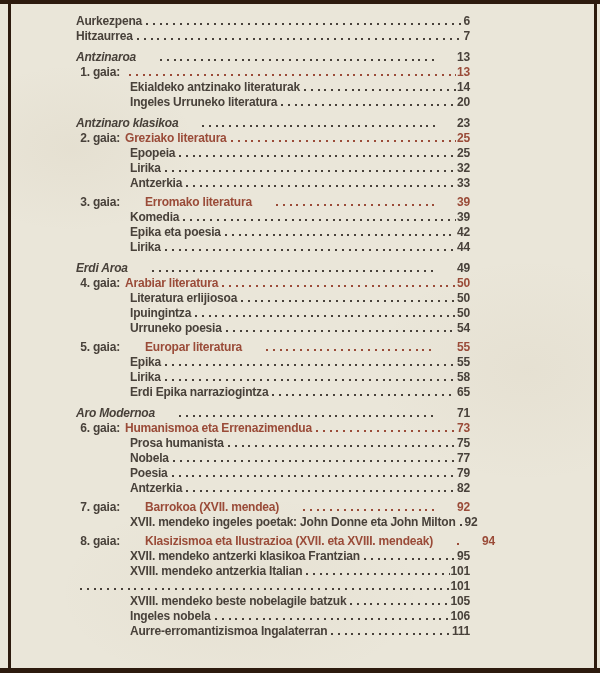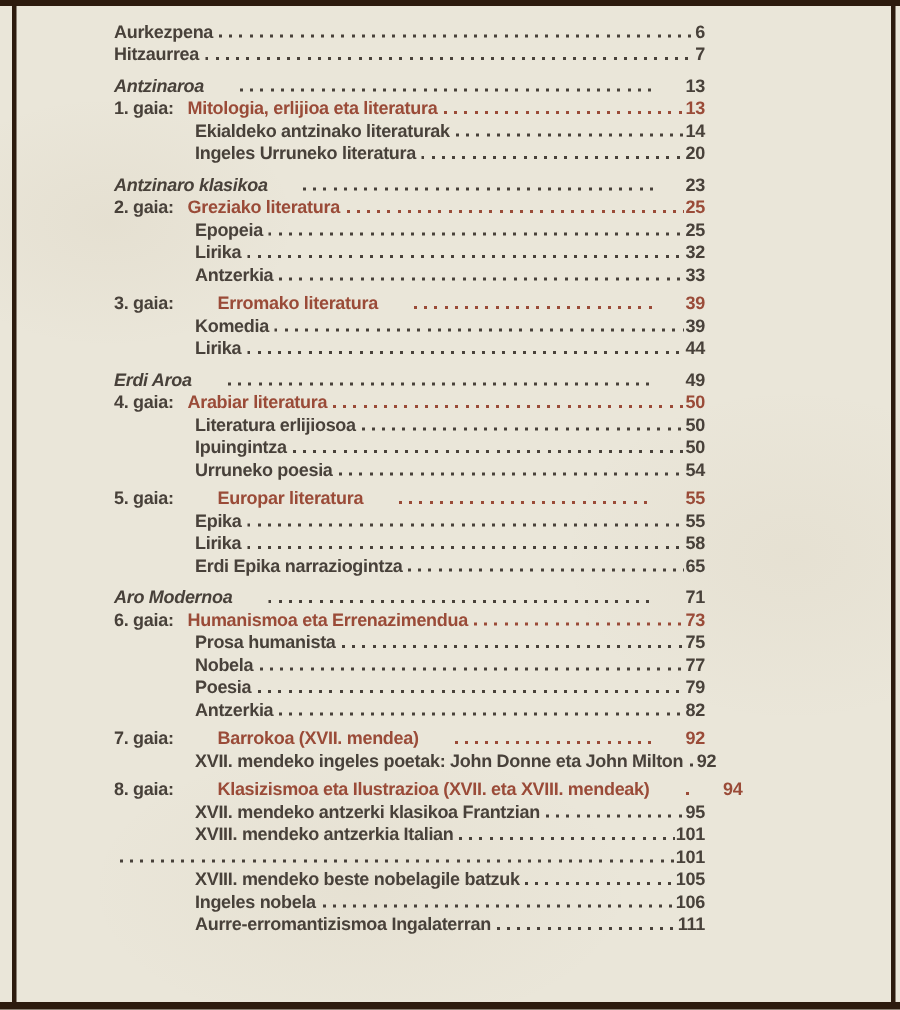--- a/index.html
+++ b/index.html
@@ -41,20 +41,21 @@
     white-space: nowrap;
     color: #48413a;
   }
   .row-gap { margin-top: 6px; gap: 20px; }
   .row-chapter.row-gap { margin-top: 4px; }
 
   .row-section .label { font-style: italic; }
 
   .prefix {
     flex: 0 0 49px;
+    text-align: right;
     padding-right: 5px;
   }
   .row-item .label { margin-left: 54px; }
 
   .leader {
     flex: 1 1 auto;
     min-width: 4px;
     height: 2px;
     margin: 0 1px 3px 4px;
     background-image: repeating-linear-gradient(to right, currentColor 0 2px, transparent 2px 6.8px);
@@ -92,21 +93,20 @@
 
   <div class="row row-section row-gap">
 
     <span class="label">Antzinaroa</span>
     <span class="leader"></span>
     <span class="pagenum">13</span>
   </div>
 
   <div class="row row-chapter">
     <span class="prefix">1. gaia:</span>
-    <span class="label">Mitologia, erlijioa eta literatura</span>
     <span class="leader"></span>
     <span class="pagenum">13</span>
   </div>
 
   <div class="row row-item">
 
     <span class="label">Ekialdeko antzinako literaturak</span>
     <span class="leader"></span>
     <span class="pagenum">14</span>
   </div>
@@ -160,20 +160,26 @@
     <span class="pagenum">39</span>
   </div>
 
   <div class="row row-item">
 
     <span class="label">Komedia</span>
     <span class="leader"></span>
     <span class="pagenum">39</span>
   </div>
 
+  <div class="row row-item">
+
+    <span class="label">Epika eta poesia</span>
+    <span class="leader"></span>
+    <span class="pagenum">42</span>
+  </div>
 
   <div class="row row-item">
 
     <span class="label">Lirika</span>
     <span class="leader"></span>
     <span class="pagenum">44</span>
   </div>
 
   <div class="row row-section row-gap">
 

